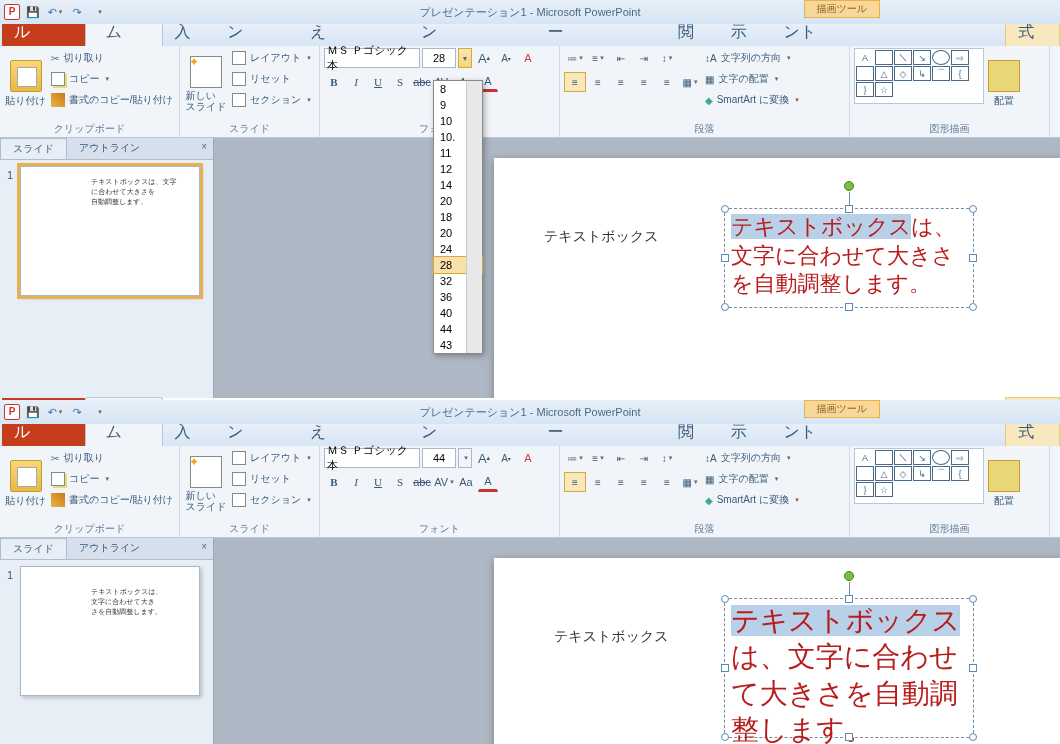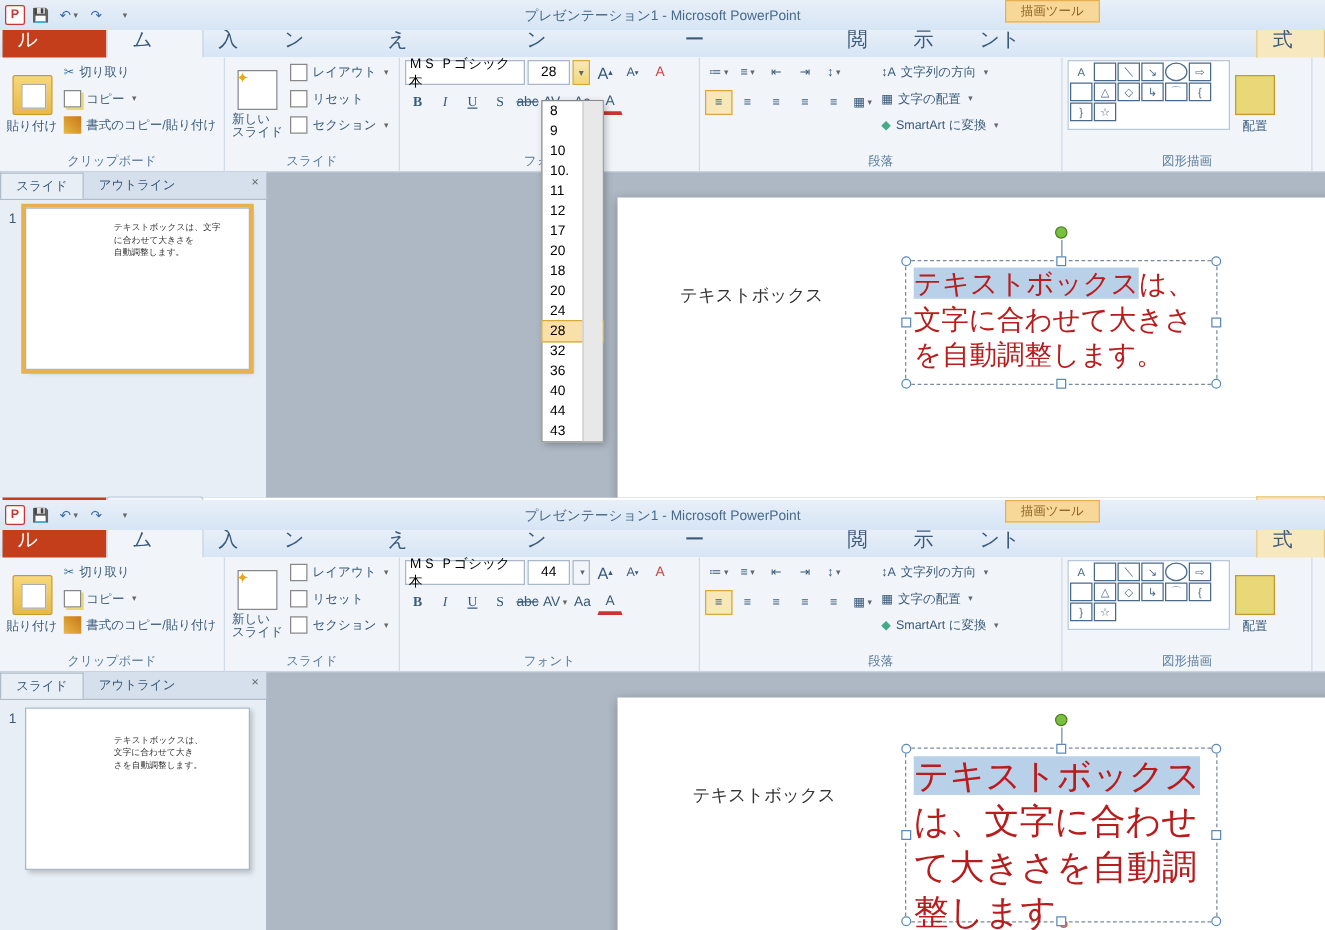--- a/index.html
+++ b/index.html
@@ -255,21 +255,21 @@
 
   <div class="size-dropdown">
     <div class="sb"></div>
     <div id="size-list">
         <div class="sz">8</div>
         <div class="sz">9</div>
         <div class="sz">10</div>
         <div class="sz">10.</div>
         <div class="sz">11</div>
         <div class="sz">12</div>
-        <div class="sz">17</div>
+        <div class="sz">14</div>
         <div class="sz">20</div>
         <div class="sz">18</div>
         <div class="sz">20</div>
         <div class="sz">24</div>
         <div class="sz hl">28</div>
         <div class="sz">32</div>
         <div class="sz">36</div>
         <div class="sz">40</div>
         <div class="sz">44</div>
         <div class="sz">43</div>

